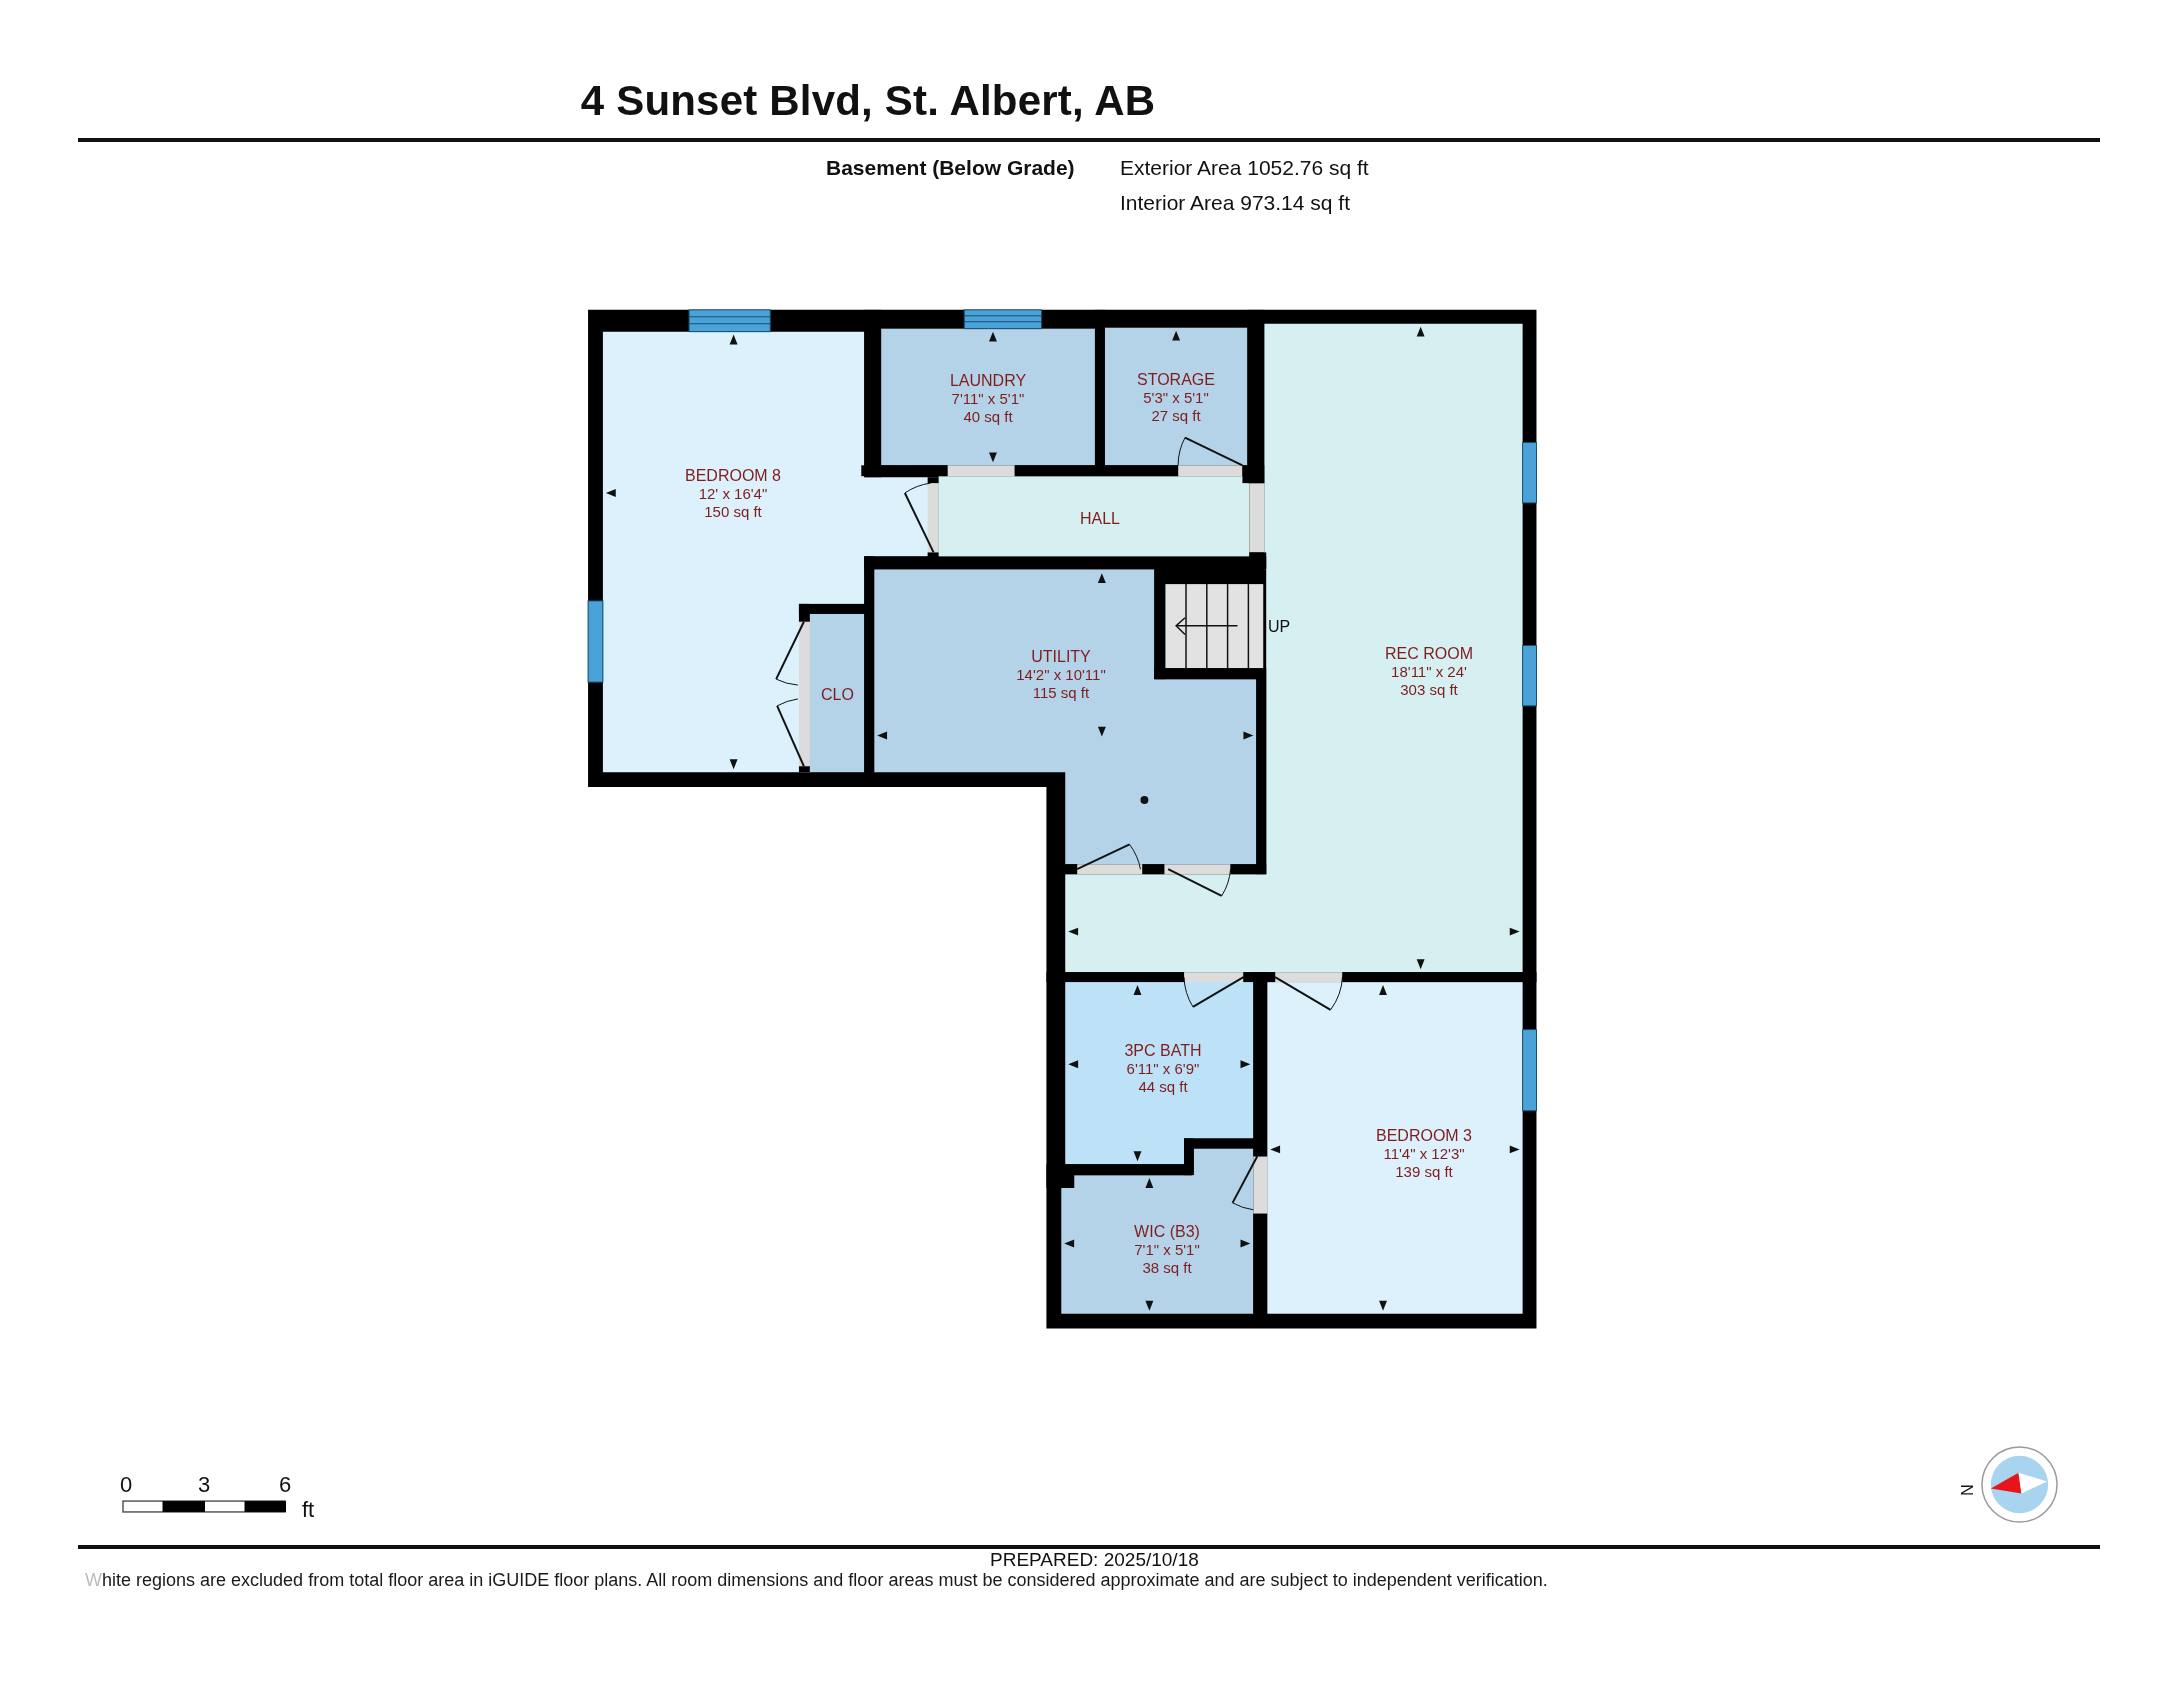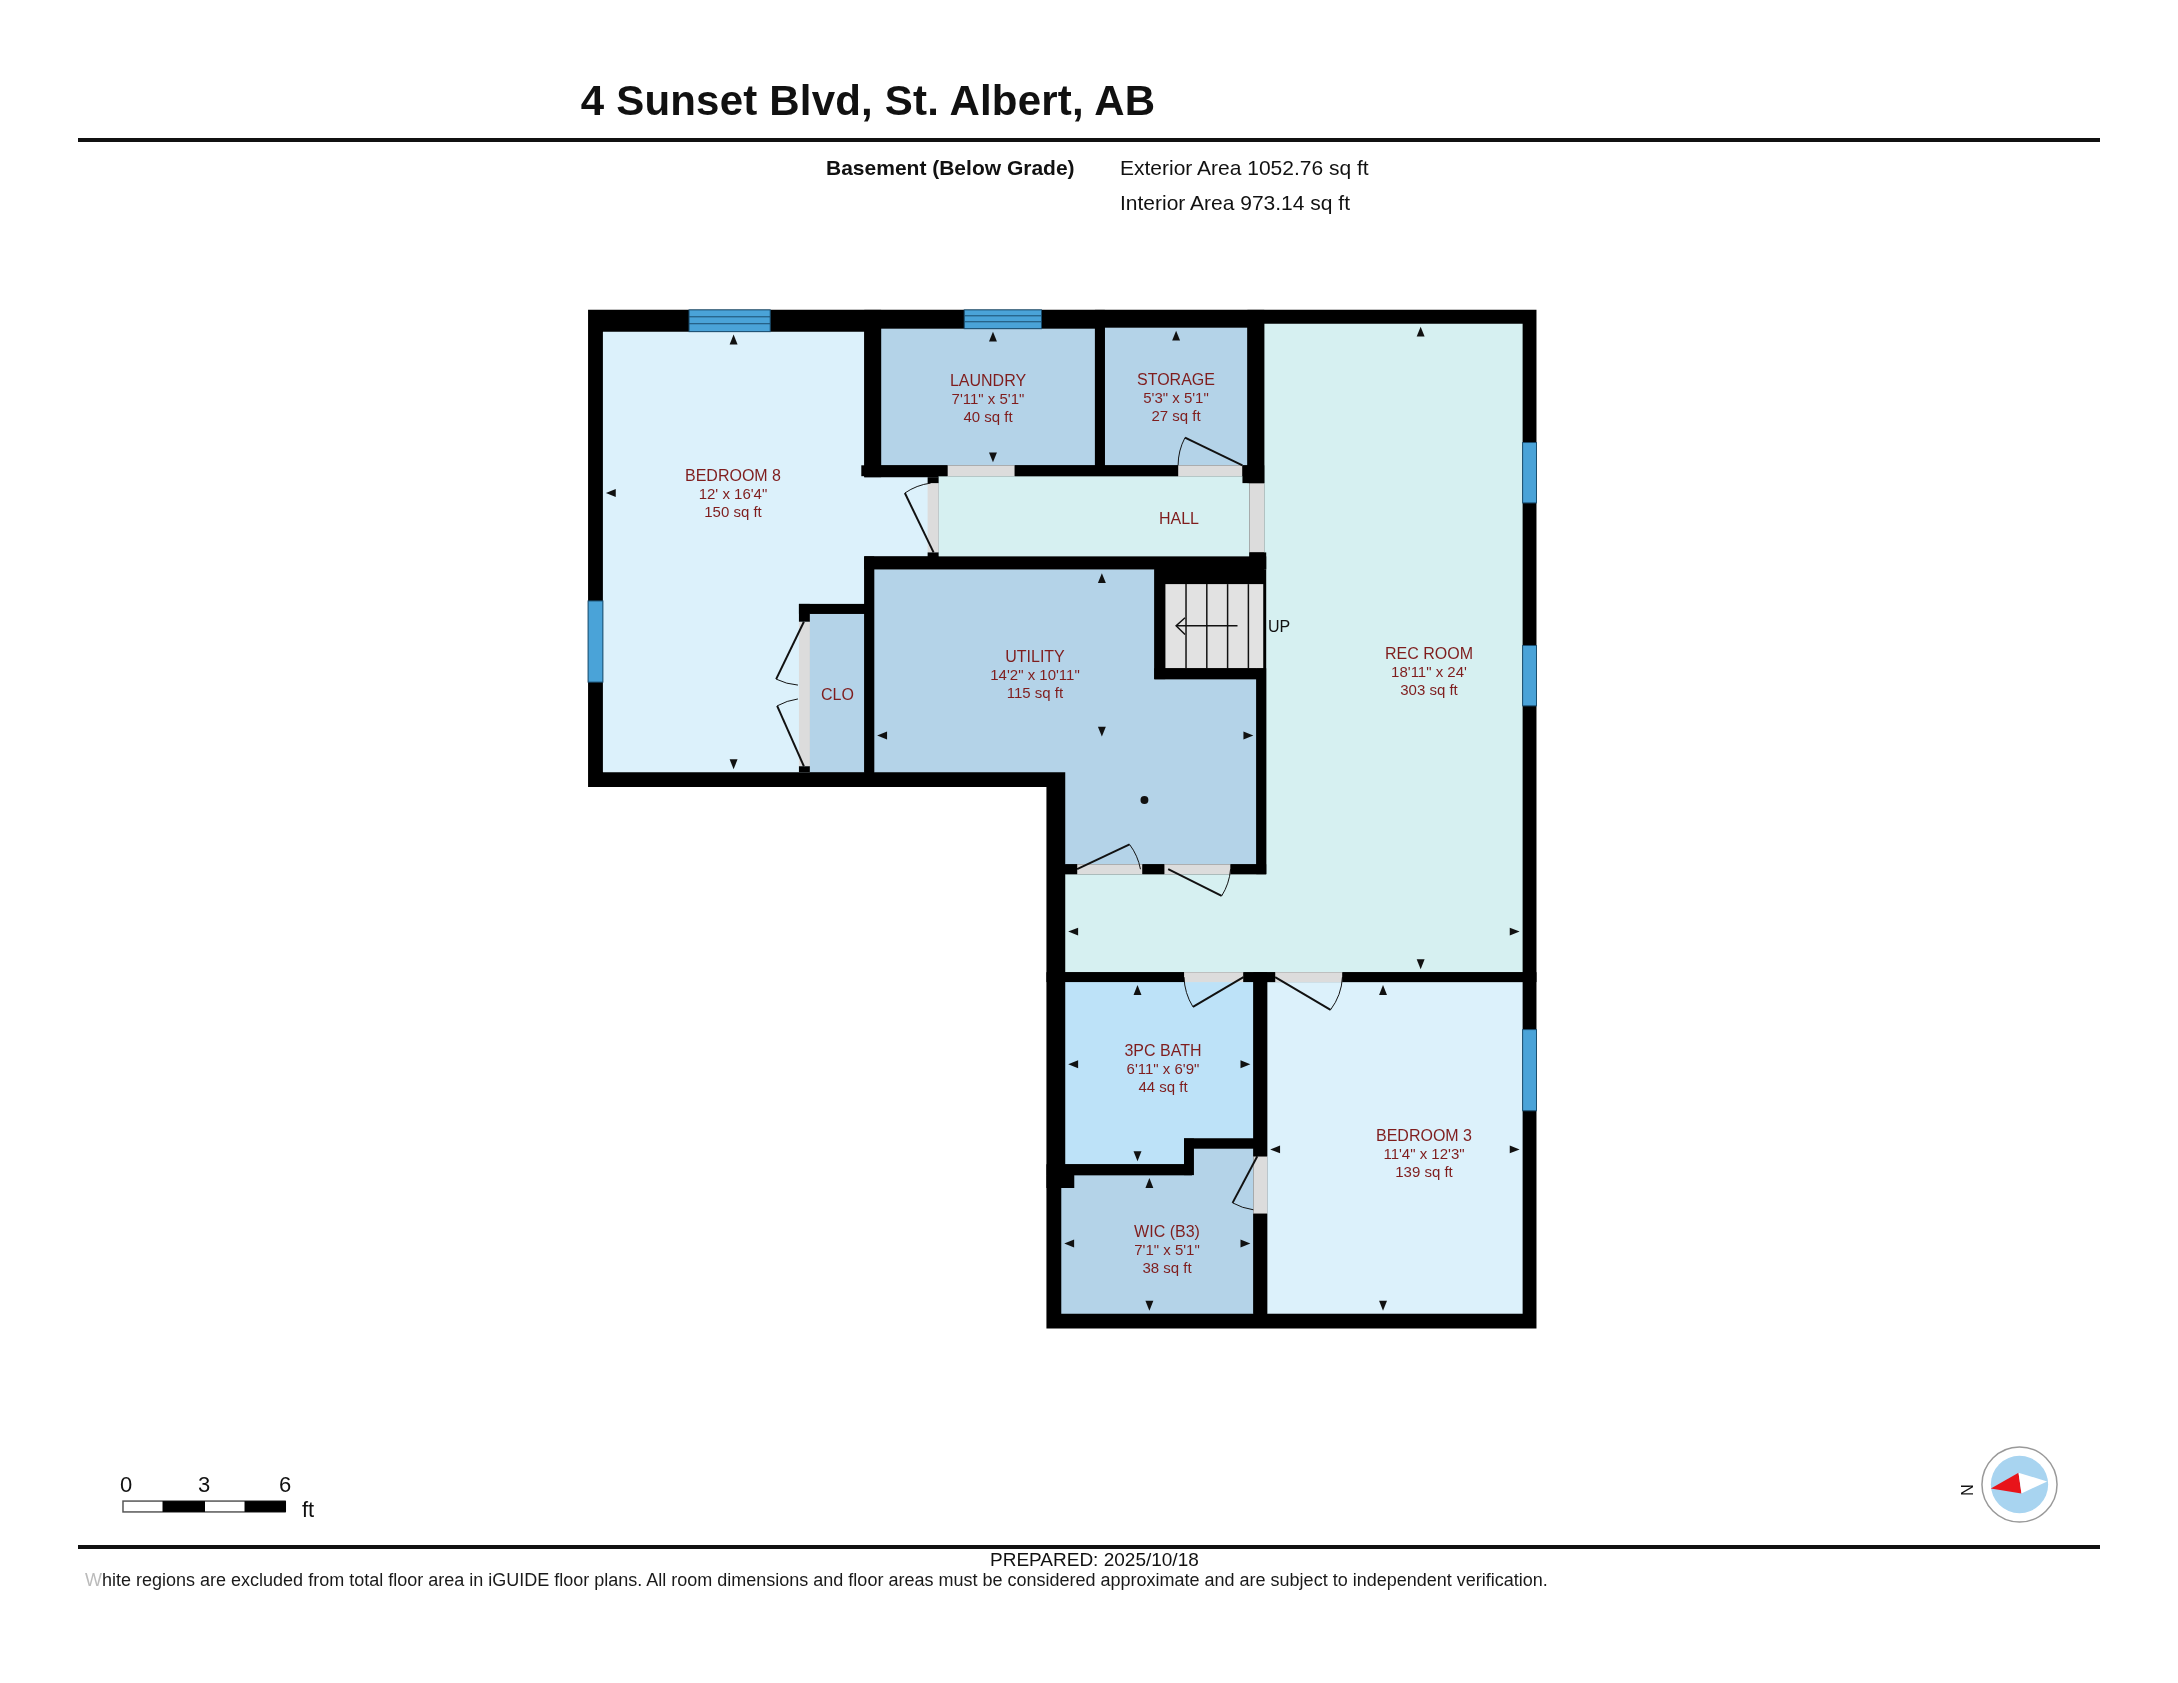--- a/index.html
+++ b/index.html
@@ -185,27 +185,27 @@
 <div class="abs room-label" style="left:889px; top:372px; width:198px;">
   <div class="name">LAUNDRY</div>
   <div>7'11" x 5'1"</div>
   <div>40 sq ft</div>
 </div>
 <div class="abs room-label" style="left:1077px; top:371px; width:198px;">
   <div class="name">STORAGE</div>
   <div>5'3" x 5'1"</div>
   <div>27 sq ft</div>
 </div>
-<div class="abs room-label" style="left:1001px; top:510px; width:198px;text-align:right;">
+<div class="abs room-label" style="left:1001px; top:510px; width:198px;">
   <div class="name">HALL</div>
 </div>
 <div class="abs room-label" style="left:808px; top:686px; width:59px;">
   <div class="name">CLO</div>
 </div>
-<div class="abs room-label" style="left:936px; top:648px; width:198px;">
+<div class="abs room-label" style="left:962px; top:648px; width:198px;">
   <div class="name">UTILITY</div>
   <div>14'2" x 10'11"</div>
   <div>115 sq ft</div>
 </div>
 <div class="abs" style="left:1268px; top:618px; font-size:16px;">UP</div>
 <div class="abs room-label" style="left:1330px; top:645px; width:198px;">
   <div class="name">REC ROOM</div>
   <div>18'11" x 24'</div>
   <div>303 sq ft</div>
 </div>

